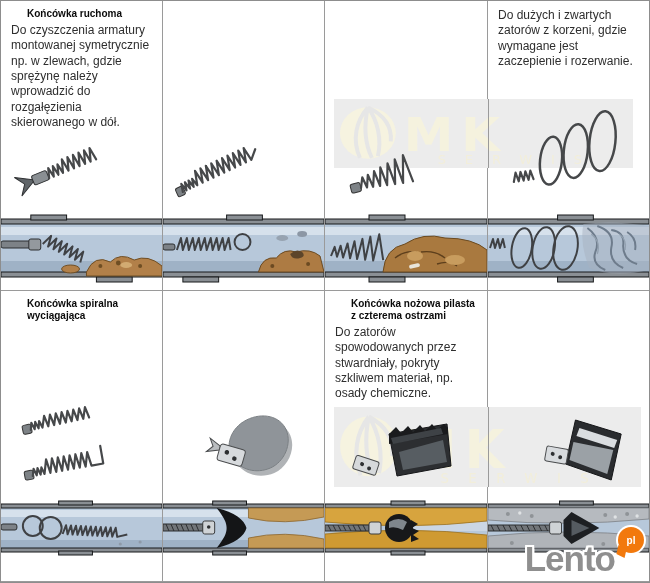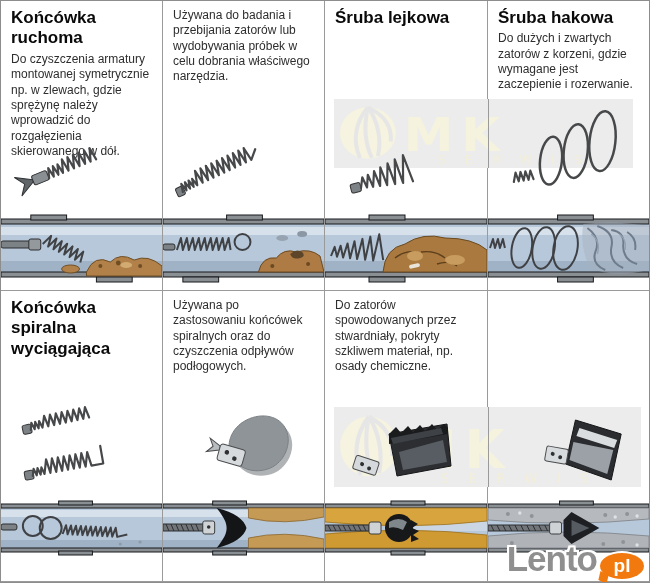--- a/index.html
+++ b/index.html
@@ -18,22 +18,22 @@
   .cell{
     position:relative;
     box-sizing:border-box;
     border-right:1px solid #9a9a9a;
     border-bottom:1px solid #9a9a9a;
     background:#fff;
     padding:7px 10px 0 10px;
   }
   .cell.last-col{border-right:none;}
   .cell h3{
-    margin:0 0 3px 0;
-    font-size:17px;line-height:1.2;
+    margin:0 0 3px 16px;
+    font-size:10px;line-height:1.2;
     font-weight:bold;color:#0a0a0a;
   }
   .cell p{
     margin:0;
     font-size:12px;line-height:1.28;
     color:#2e2e2e;
   }
   .art-tool{position:absolute;left:0;right:0;bottom:82px;height:104px;z-index:2;}
   .row2 .art-tool{bottom:81px;height:110px;}
   .art-pipe{position:absolute;left:0;right:0;bottom:0;height:82px;z-index:2;}
@@ -41,34 +41,34 @@
   .art-tool svg,.art-pipe svg{display:block;width:100%;height:100%;}
   .watermark{position:absolute;z-index:1;}
   .watermark svg{display:block;width:100%;height:100%;}
   .wm-row1{left:333px;top:98px;width:299px;height:69px;}
   .wm-row2{left:333px;top:406px;width:307px;height:80px;}
   .vline{position:absolute;width:1px;background:#9a9a9a;z-index:3;}
   .vline.v1{left:487px;top:98px;height:69px;}
   .vline.v2{left:487px;top:406px;height:80px;}
   .lento{
     position:absolute;right:5px;bottom:3px;z-index:5;
-    display:flex;align-items:flex-end;
+    display:flex;align-items:flex-start;
   }
   .lento-word{
     font-size:35px;font-weight:900;letter-spacing:-1px;
     color:#8f8f8f;
     text-shadow:-2px -2px 0 #fff,2px -2px 0 #fff,-2px 2px 0 #fff,2px 2px 0 #fff,
                  0 -2px 0 #fff,0 2px 0 #fff,-2px 0 0 #fff,2px 0 0 #fff;
   }
   .lento-badge{
     position:relative;margin-left:3px;margin-top:-12px;
-    width:44px;height:26px;border-radius:50%;
+    width:26px;height:26px;border-radius:50%;
     background:#f2790d;color:#fff;
     display:flex;align-items:center;justify-content:center;
-    font-size:19px;font-weight:bold;
+    font-size:10px;font-weight:bold;
     box-shadow:0 0 0 2px #fff;
   }
   .lento-badge i{
     position:absolute;left:-1px;bottom:-3px;
     width:9px;height:9px;background:#f2790d;
     transform:rotate(25deg) skew(12deg);
   }
   .coil{fill:none;stroke:#46484a;stroke-width:2.2;stroke-linejoin:round;stroke-linecap:round;}
   .coil-thin{fill:none;stroke:#3f4144;stroke-width:2;stroke-linejoin:round;}
   .loop{fill:none;stroke:#46484a;stroke-width:2.5;}
@@ -108,21 +108,20 @@
         <path d="M86 64 q8 -18 24 -10 q10 -10 24 -2 q14 -6 28 6 l0 10 l-76 0 z" fill="#b28049" stroke="#6f4e24"></path>
         <ellipse cx="126" cy="57" rx="6" ry="3" fill="#d2ab72"></ellipse>
         <circle cx="100" cy="58" r="2" fill="#6f4e24"></circle>
           <circle cx="118" cy="55" r="2.4" fill="#6f4e24"></circle>
           <circle cx="140" cy="58" r="2" fill="#6f4e24"></circle>
       </svg>
     </div>
   </section>
 
   <section class="cell row1">
-    <p>Używana do badania i przebijania zatorów lub wydobywania próbek w celu dobrania właściwego narzędzia.</p>
     <div class="art-tool">
       <svg viewBox="0 0 162 104" preserveAspectRatio="none">
         <g transform="translate(20,88) rotate(-25)">
           <rect x="-6" y="-6" width="8" height="9" rx="2" fill="#7d8286" stroke="#333"></rect>
           <path class="coil" d="M0 0 l2 -8 l2 8 l2 -8 l2 8 l2 -8 l2 8 l2 -8 l2 8 l4 -14 l2 14 l4 -14 l2 14 l4 -14 l2 14 l4 -14 l2 14 l4 -14 l2 14 l4 -14 l2 14 l4 -14 l2 14 l4 -14 l2 14 l4 -14 l2 14 l4 -14 l2 14 l8 -8"></path>
         </g>
       </svg>
     </div>
     <div class="art-pipe">
       <svg viewBox="0 0 162 82" preserveAspectRatio="none">
@@ -142,21 +141,20 @@
         <ellipse cx="140" cy="26" rx="5" ry="3" fill="#8c97a5"></ellipse>
         <path d="M96 64 q4 -16 18 -14 q8 -10 20 -6 q14 -4 24 4 l4 16 z" fill="#ad7b43" stroke="#6b4a22"></path>
         <path d="M128 46 q6 -6 12 -2 q4 4 -2 6 q-8 2 -10 -4 z" fill="#5d452a"></path>
         <circle cx="110" cy="58" r="2" fill="#6b4a22"></circle>
           <circle cx="146" cy="56" r="2" fill="#6b4a22"></circle>
       </svg>
     </div>
   </section>
 
   <section class="cell row1">
-    <h3>Śruba lejkowa</h3>
     <div class="art-tool">
       <svg viewBox="0 0 162 104" preserveAspectRatio="none">
         <g transform="translate(36,84) rotate(-15)">
           <rect x="-10" y="-6" width="10" height="9" rx="2" fill="#7d8286" stroke="#333"></rect>
           <path class="coil" d="M0 0 l4 -10 l2 11 l4 -12 l2 13 l5 -15 l2 16 l5 -18 l2 19 l6 -21 l2 22 l6 -24 l2 25 l7 -27 l3 28"></path>
         </g>
       </svg>
     </div>
     <div class="art-pipe">
       <svg viewBox="0 0 162 82" preserveAspectRatio="none">
@@ -173,21 +171,20 @@
         <path d="M58 64 q2 -24 22 -28 q18 -12 40 -6 q28 0 42 12 l0 22 z" fill="#a9793f" stroke="#6b4a20"></path>
         <path d="M70 50 q10 -8 22 -6 M96 44 q14 -2 24 6 M112 56 q12 -4 20 2" fill="none" stroke="#5d3f1c" stroke-width="1.4"></path>
         <ellipse cx="90" cy="48" rx="8" ry="5" fill="#c89c5e"></ellipse>
         <ellipse cx="130" cy="52" rx="10" ry="5" fill="#c89c5e"></ellipse>
         <rect x="84" y="56" width="11" height="4" rx="2" fill="#e8e4da" transform="rotate(-12 89 58)"></rect>
       </svg>
     </div>
   </section>
 
   <section class="cell row1 last-col">
-    <h3>Śruba hakowa</h3>
     <p>Do dużych i zwartych zatorów z korzeni, gdzie wymagane jest zaczepienie i rozerwanie.</p>
     <div class="art-tool">
       <svg viewBox="0 0 162 104" preserveAspectRatio="none">
         <g transform="translate(26,78) rotate(-8)">
           <path class="coil" d="M0 0 l3 -9 l2 9 l3 -9 l2 9 l3 -9 l2 9 l3 -9 l2 9"></path>
           <ellipse class="loop" cx="40" cy="-16" rx="11" ry="24" transform="rotate(14 40 -16)"></ellipse>
           <ellipse class="loop" cx="66" cy="-22" rx="12" ry="27" transform="rotate(14 66 -22)"></ellipse>
           <ellipse class="loop" cx="94" cy="-28" rx="13" ry="30" transform="rotate(14 94 -28)"></ellipse>
         </g>
       </svg>
@@ -243,21 +240,20 @@
         <g transform="translate(62,34) rotate(3)">
           <path class="coil-thin" d="M0 0 l3 -9 l2 9 l3 -9 l2 9 l3 -9 l2 9 l3 -9 l2 9 l3 -9 l2 9 l3 -9 l2 9 l3 -9 l2 9 l3 -9 l2 9 l3 -9 l2 9 l3 -9 l2 9 l3 -9 l2 9 l10 -3"></path>
         </g>
         <circle cx="120" cy="44" r="1.6" fill="#8e9aa8"></circle>
           <circle cx="140" cy="42" r="1.6" fill="#8e9aa8"></circle>
       </svg>
     </div>
   </section>
 
   <section class="cell row2">
-    <p>Używana po zastosowaniu końcówek spiralnych oraz do czyszczenia odpływów podłogowych.</p>
     <div class="art-tool">
       <svg viewBox="0 0 162 110" preserveAspectRatio="none">
         <path d="M88 35 c16 -8 34 -4 40 10 c6 14 -2 32 -16 38 c-14 6 -30 2 -38 -10 c-8 -12 -2 -30 14 -38 z" fill="#70757a" opacity="0.55"></path>
         <path d="M84 30 c16 -8 34 -4 40 10 c6 14 -2 32 -16 38 c-14 6 -30 2 -38 -10 c-8 -12 -2 -30 14 -38 z" fill="#8f9499" stroke="#7a7f84"></path>
         <g transform="translate(56,62) rotate(16)">
           <path d="M0 -6 l-12 -5 l5 7 l-5 7 l12 -5 z" fill="#b9bcbf" stroke="#4a4c4e"></path>
           <rect x="0" y="-9" width="26" height="17" rx="3" fill="#d7dadd" stroke="#4a4c4e"></rect>
           <circle cx="8" cy="-2" r="2.3" fill="#2e3032"></circle>
           <circle cx="17" cy="2" r="2.3" fill="#2e3032"></circle>
         </g>
@@ -277,20 +273,21 @@
         <rect x="0" y="24" width="40" height="7" fill="#717579" stroke="#2c2e30"></rect>
         <path d="M3 24 l3 7 M8 24 l3 7 M13 24 l3 7 M18 24 l3 7 M23 24 l3 7 M28 24 l3 7 M33 24 l3 7" stroke="#2c2e30" stroke-width="1"></path>
         <rect x="40" y="21" width="12" height="13" rx="2" fill="#cfd3d6" stroke="#3a3c3e"></rect>
         <circle cx="46" cy="27" r="1.8" fill="#2e3032"></circle>
         <path d="M54 8 C72 12 82 20 84 28 C82 36 72 44 54 48 C62 38 64 33 64 28 C64 23 62 18 54 8 z" fill="#141517"></path>
       </svg>
     </div>
   </section>
 
   <section class="cell row2">
+    <h3>Końcówka nożowa pilasta z czterema ostrzami</h3>
     <p>Do zatorów spowodowanych przez stwardniały, pokryty szkliwem materiał, np. osady chemiczne.</p>
     <div class="art-tool">
       <svg viewBox="0 0 162 110" preserveAspectRatio="none">
         <polygon points="64,44 122,34 126,76 72,86" fill="#2c2e31" stroke="#151618"></polygon>
         <path d="M64 44 l7 -7 l5 6 l7 -7 l5 6 l7 -7 l5 6 l7 -7 l5 6 l7 -6 l4 4 l0 6 l-59 10 z" fill="#1a1b1d"></path>
         <polygon points="66,48 116,38 118,44 68,54" fill="#3e4246"></polygon>
         <polygon points="74,62 118,50 122,72 78,80" fill="#575d62"></polygon>
         <g transform="translate(52,80) rotate(18)">
           <rect x="-24" y="-8" width="24" height="14" rx="2" fill="#d6d9db" stroke="#4a4c4e"></rect>
           <circle cx="-16" cy="-1" r="2" fill="#2e3032"></circle>

